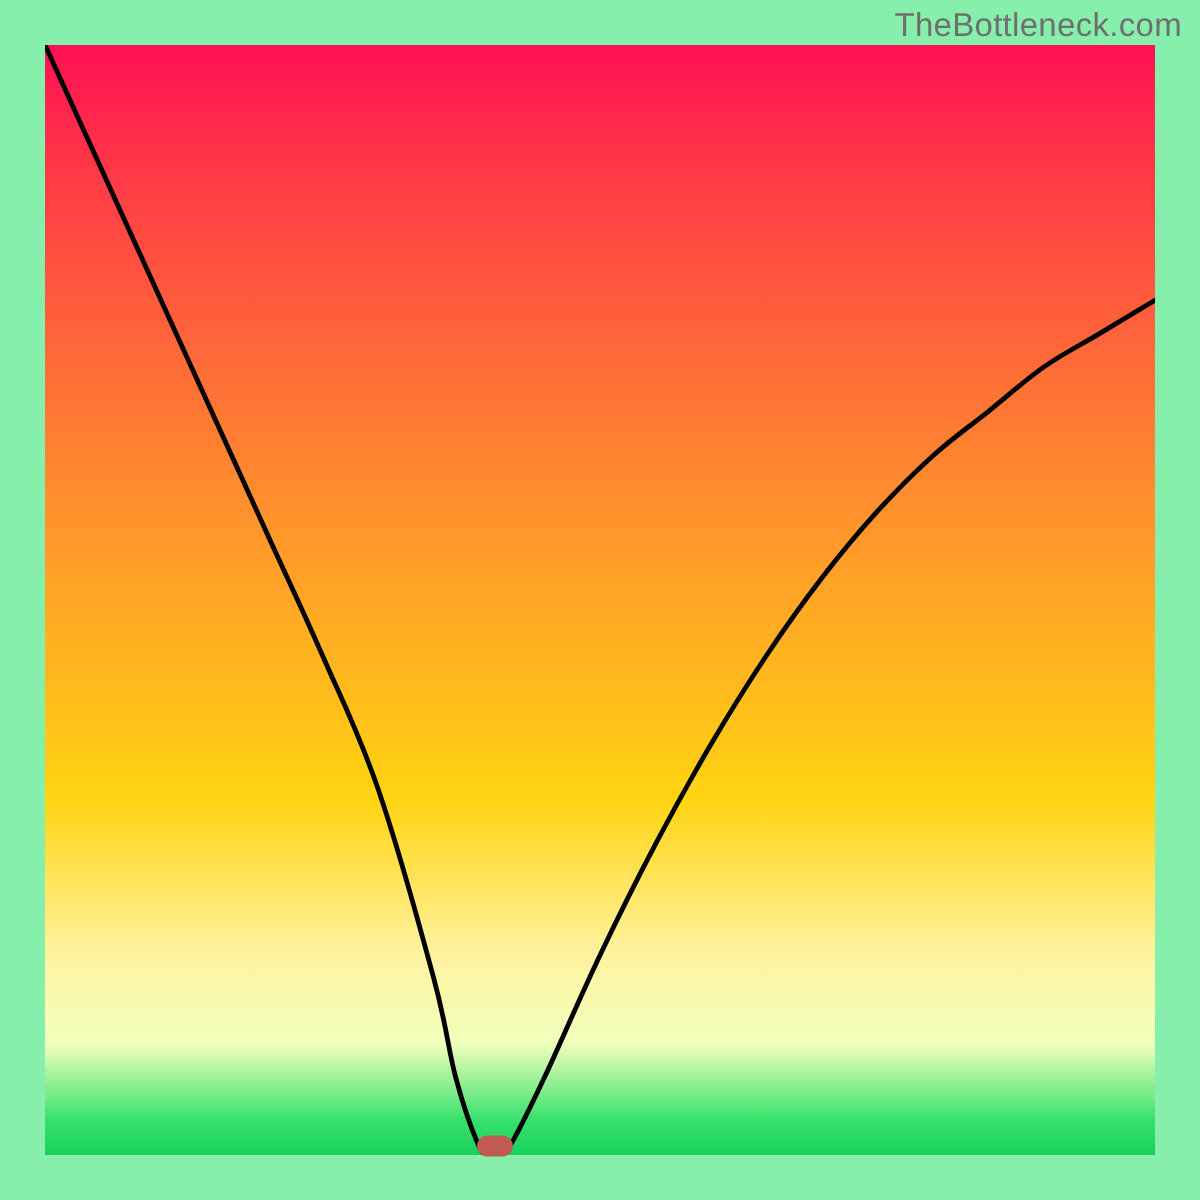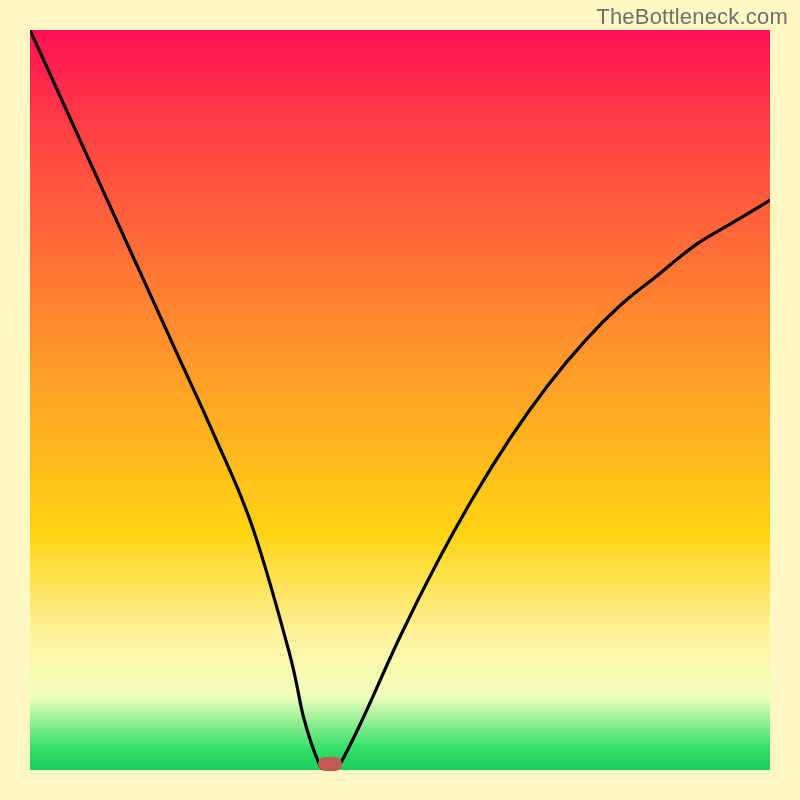--- a/index.html
+++ b/index.html
@@ -10,21 +10,21 @@
     background: #000;
     overflow: hidden;
     font-family: Arial, Helvetica, sans-serif;
   }
   .frame {
     position: absolute;
     left: 0;
     top: 0;
     width: 800px;
     height: 800px;
-    background: #fef9c3;
+    background: #86efac;
   }
   .plot {
     position: absolute;
     left: 30px;
     top: 30px;
     width: 740px;
     height: 740px;
     
     background: linear-gradient(
       to bottom,

